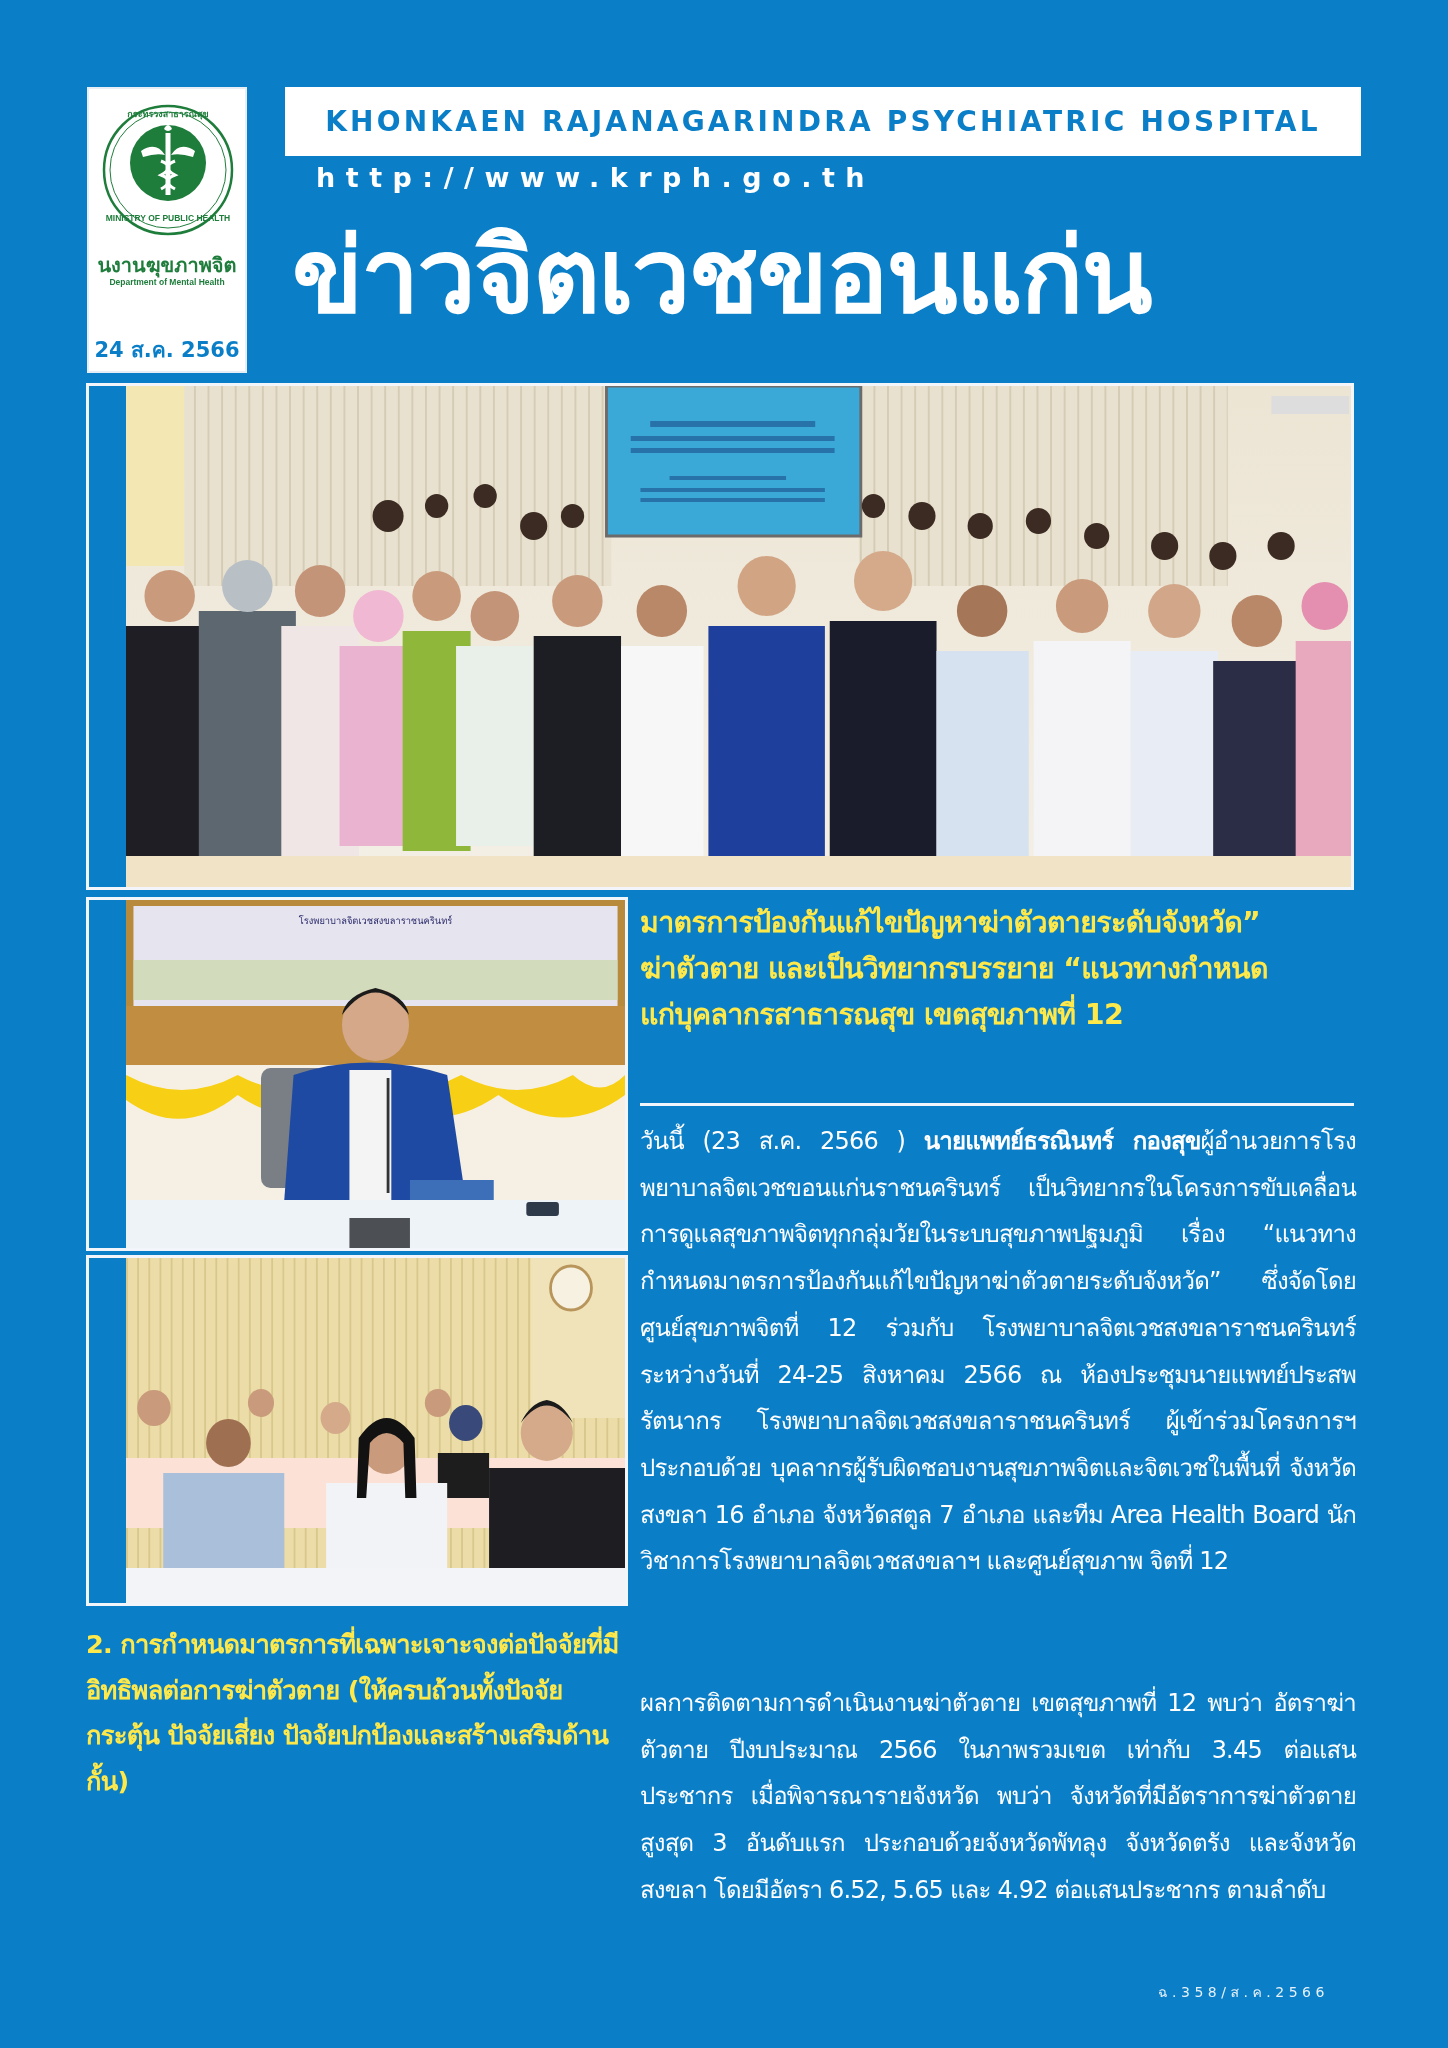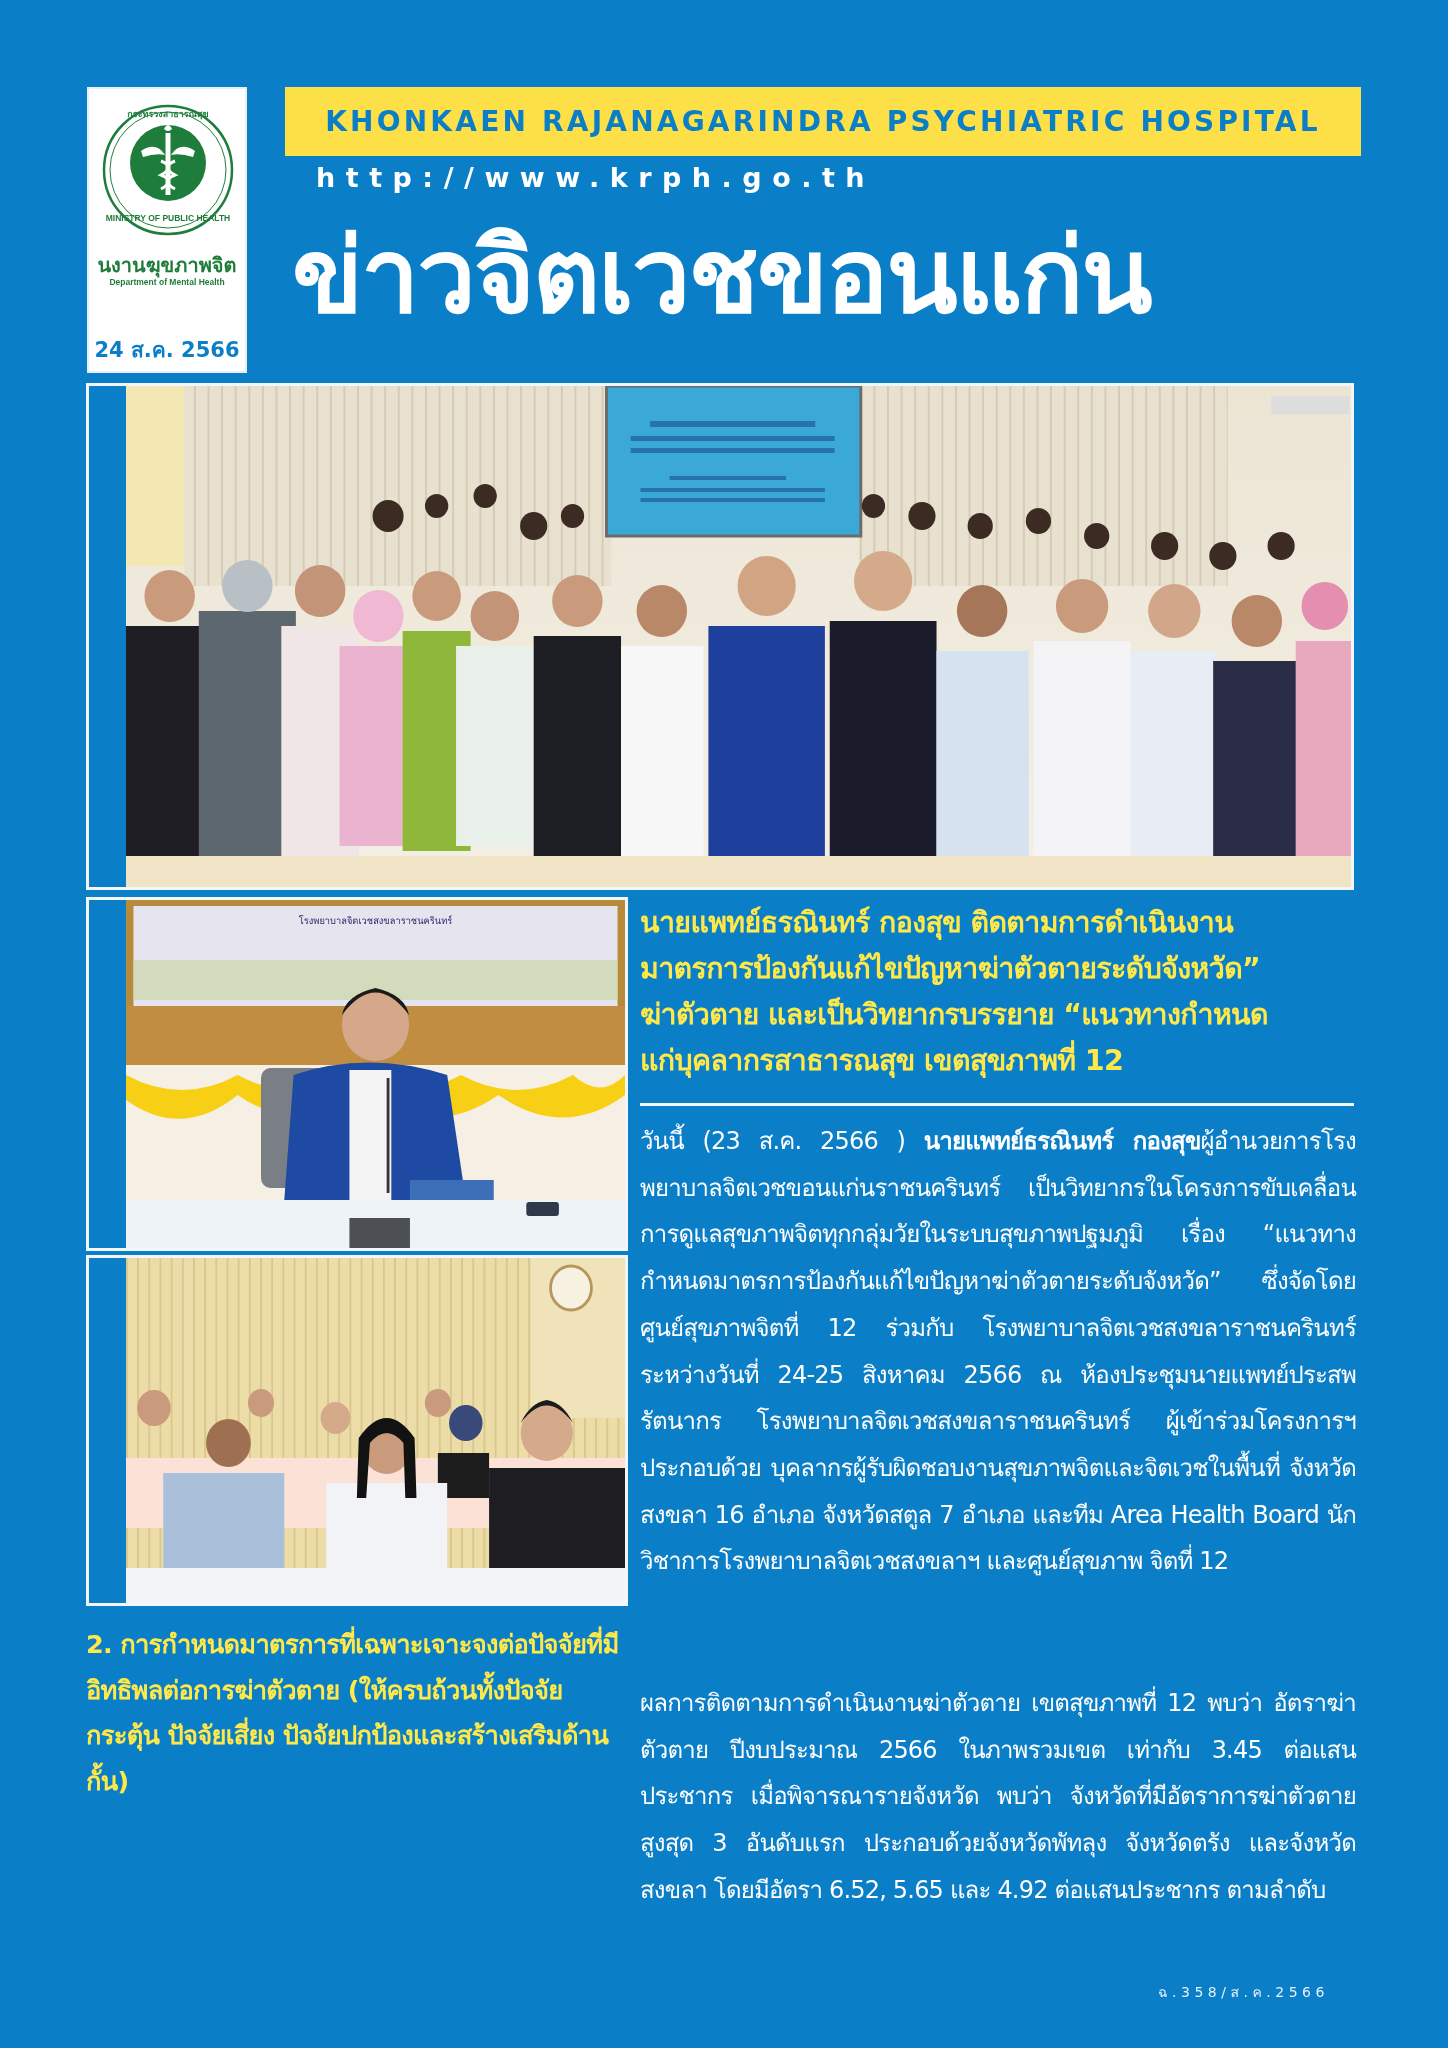--- a/index.html
+++ b/index.html
@@ -32,21 +32,21 @@
   }
   .issue-date {
     position: absolute; left: 0; right: 0; top: 244px;
     text-align: center; color: #0a7ec7; font-weight: bold; font-size: 21px;
     font-family: "DejaVu Sans", sans-serif;
   }
 
   
   .hosp-bar {
     left: 285px; top: 87px; width: 1076px; height: 69px;
-    background: #fde047;
+    background: #ffffff;
     display: flex; align-items: center; justify-content: center;
   }
   .hosp-name {
     color: #0a7ec7; font-weight: bold; font-size: 28px; letter-spacing: 3.2px;
     font-family: "DejaVu Sans", sans-serif;
   }
   .url {
     left: 316px; top: 162px; font-size: 27px; font-weight: bold;
     letter-spacing: 10.5px; color: #fff;
     font-family: "DejaVu Sans", sans-serif;
@@ -253,21 +253,20 @@
       <path d="M250 180 Q280 140 310 180 L312 240 L300 240 L298 185 Q280 165 262 185 L258 240 L248 240 Z" fill="#121212"></path>
       <rect x="390" y="210" width="146" height="110" fill="#1d1d22"></rect>
       <circle cx="452" cy="175" r="28" fill="#d4aa8b"></circle>
       <path d="M424 165 Q452 130 480 165 Q470 145 452 142 Q434 145 424 165 Z" fill="#1b1b1b"></path>
     </g>
     <rect x="0" y="310" width="536" height="35" fill="#f2f4f8"></rect>
   </svg>
 </div>
 
 <div class="abs headline">
-  <div>นายแพทย์ธรณินทร์  กองสุข  ติดตามการดำเนินงาน</div>
   <div>มาตรการป้องกันแก้ไขปัญหาฆ่าตัวตายระดับจังหวัด”</div>
   <div>ฆ่าตัวตาย และเป็นวิทยากรบรรยาย “แนวทางกำหนด</div>
   <div>แก่บุคลากรสาธารณสุข เขตสุขภาพที่ 12</div>
 </div>
 <div class="abs divider"></div>
 
 <div class="abs body-text body-1">
   <span>วันนี้ (23 ส.ค. 2566 ) </span><b>นายแพทย์ธรณินทร์ กองสุข</b><span>ผู้อำนวยการโรงพยาบาลจิตเวชขอนแก่นราชนครินทร์ เป็นวิทยากรในโครงการขับเคลื่อนการดูแลสุขภาพจิตทุกกลุ่มวัยในระบบสุขภาพปฐมภูมิ เรื่อง “แนวทางกำหนดมาตรการป้องกันแก้ไขปัญหาฆ่าตัวตายระดับจังหวัด” ซึ่งจัดโดย ศูนย์สุขภาพจิตที่ 12 ร่วมกับ โรงพยาบาลจิตเวชสงขลาราชนครินทร์ ระหว่างวันที่ 24-25 สิงหาคม 2566 ณ ห้องประชุมนายแพทย์ประสพรัตนากร โรงพยาบาลจิตเวชสงขลาราชนครินทร์ ผู้เข้าร่วมโครงการฯ ประกอบด้วย บุคลากรผู้รับผิดชอบงานสุขภาพจิตและจิตเวชในพื้นที่ จังหวัดสงขลา 16 อำเภอ จังหวัดสตูล 7 อำเภอ และทีม Area Health Board นักวิชาการโรงพยาบาลจิตเวชสงขลาฯ และศูนย์สุขภาพ จิตที่ 12</span>
 </div>
 <div class="abs body-text body-2">ผลการติดตามการดำเนินงานฆ่าตัวตาย เขตสุขภาพที่ 12 พบว่า อัตราฆ่าตัวตาย ปีงบประมาณ 2566 ในภาพรวมเขต เท่ากับ 3.45 ต่อแสนประชากร เมื่อพิจารณารายจังหวัด พบว่า จังหวัดที่มีอัตราการฆ่าตัวตายสูงสุด 3 อันดับแรก ประกอบด้วยจังหวัดพัทลุง จังหวัดตรัง และจังหวัดสงขลา โดยมีอัตรา 6.52, 5.65 และ 4.92 ต่อแสนประชากร ตามลำดับ</div>

